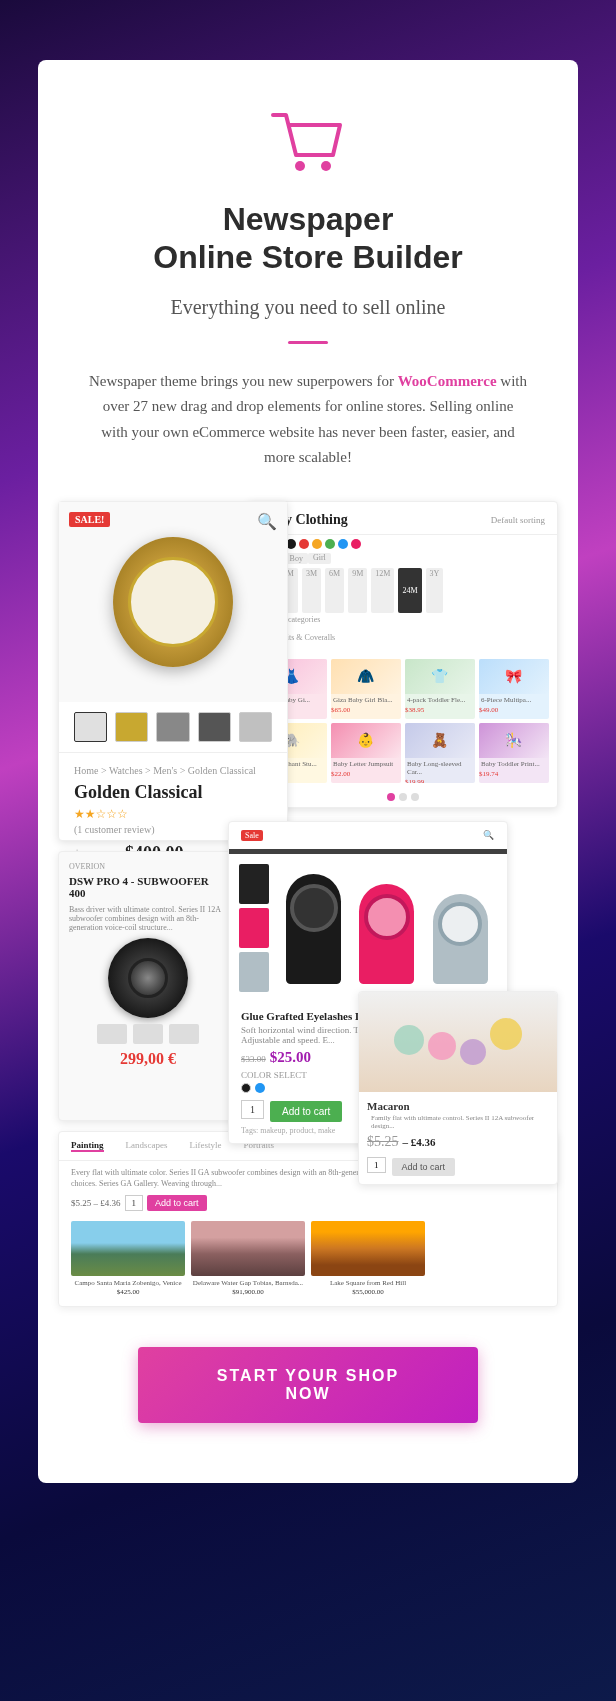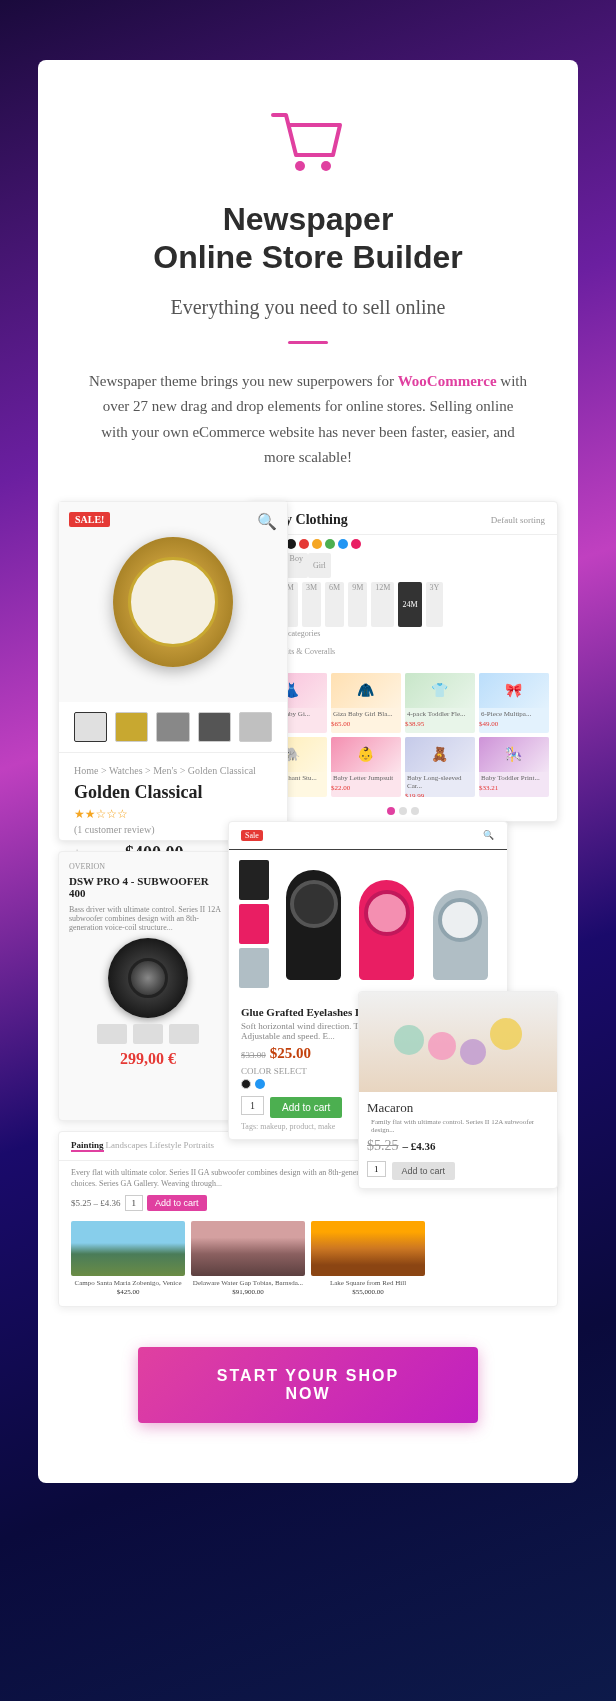--- a/index.html
+++ b/index.html
@@ -307,21 +307,21 @@
       box-shadow: 0 2px 8px rgba(0,0,0,0.12);
       position: relative;
       z-index: 3;
       overflow: hidden;
     }
 
     .fan-header {
       display: flex;
       justify-content: space-between;
       padding: 8px 12px;
-      border-bottom: 1px solid #404040;
+      border-bottom: 5px solid #404040;
       font-size: 9px;
       color: #999;
     }
 
     .fan-image-area {
       display: flex;
       padding: 10px;
     }
 
     .fan-thumbs {
@@ -364,21 +364,21 @@
 
     .fan-price-old {
       font-size: 9px;
       color: #999;
       text-decoration: line-through;
     }
 
     .fan-price-new {
       font-size: 15px;
       font-weight: bold;
-      color: #c2410c;
+      color: #a21caf;
     }
 
     .color-select-label {
       font-size: 9px;
       color: #999;
       margin-top: 4px;
     }
 
     .color-options {
       display: flex;
@@ -451,21 +451,21 @@
       border: 1px solid #eee;
       margin: 10px 20px 0;
       border-radius: 4px;
       box-shadow: 0 2px 8px rgba(0,0,0,0.08);
       overflow: hidden;
     }
 
     .gallery-header {
       padding: 8px 12px;
       display: flex;
-      gap: 2px;
+      gap: 22px;
       font-size: 9px;
       color: #666;
       border-bottom: 1px solid #eee;
     }
 
     .gallery-header span {
       color: #aaa;
     }
 
     .gallery-header span.active {
@@ -757,21 +757,21 @@
           <span class="color-dot" style="background:#1a1a1a;"></span>
           <span class="color-dot" style="background:#e53935;"></span>
           <span class="color-dot" style="background:#f5a623;"></span>
           <span class="color-dot" style="background:#4caf50;"></span>
           <span class="color-dot" style="background:#2196f3;"></span>
           <span class="color-dot" style="background:#e91e63;"></span>
         </div>
         <div style="font-size:8px;color:#999;padding:0 12px 4px;display:flex;">
           <span>Gender</span>
           <span style="background:#eee;padding:1px 5px;border-radius:2px;">Boy</span>
-          <span style="background:#eee;padding:8px 5px;border-radius:2px;text-align:center;">Girl</span>
+          <span style="background:#eee;padding:0 5px;border-radius:2px;text-align:center;">Girl</span>
         </div>
         <div style="font-size:8px;color:#999;padding:0 12px 2px;display:flex;gap:4px;flex-wrap:wrap;">
           <span>Size</span>
           <span style="background:#eee;padding:1px 4px;border-radius:2px;">0M</span>
           <span style="background:#eee;padding:1px 4px;border-radius:2px;">3M</span>
           <span style="background:#eee;padding:1px 4px;border-radius:2px;">6M</span>
           <span style="background:#eee;padding:1px 4px;border-radius:2px;">9M</span>
           <span style="background:#eee;padding:1px 4px;border-radius:2px;">12M</span>
           <span style="background:#333;color:#fff;padding:18px 4px;border-radius:2px;">24M</span>
           <span style="background:#eee;padding:1px 4px;border-radius:2px;">3Y</span>
@@ -817,21 +817,21 @@
             <div class="grid-item-price">$22.00</div>
           </div>
           <div class="grid-item" style="background:#e8eaf6;">
             <div style="height:35px;background:linear-gradient(135deg,#c5cae9,#e8eaf6);display:flex;align-items:center;justify-content:center;font-size:14px;">🧸</div>
             <div class="grid-item-label">Baby Long-sleeved Car...</div>
             <div class="grid-item-price">$19.99</div>
           </div>
           <div class="grid-item" style="background:#f3e5f5;">
             <div style="height:35px;background:linear-gradient(135deg,#ce93d8,#f3e5f5);display:flex;align-items:center;justify-content:center;font-size:14px;">🎠</div>
             <div class="grid-item-label">Baby Toddler Print...</div>
-            <div class="grid-item-price">$33.21</div>
+            <div class="grid-item-price">$19.74</div>
           </div>
         </div>
 
         <div style="display:flex;justify-content:center;gap:4px;padding:6px;">
           <span style="width:8px;height:8px;background:#e040a0;border-radius:50%;display:inline-block;"></span>
           <span style="width:8px;height:8px;background:#ddd;border-radius:50%;display:inline-block;"></span>
           <span style="width:8px;height:8px;background:#ddd;border-radius:50%;display:inline-block;"></span>
         </div>
       </div>
 
@@ -896,21 +896,21 @@
       <div class="food-card">
         <div class="food-img">
           <div class="macaron">
             <div class="mac mac-mint" style="margin-bottom:10px;"></div>
             <div class="mac mac-pink" style="margin-bottom:5px;"></div>
             <div class="mac mac-lavender"></div>
             <div class="mac mac-yellow" style="margin-bottom:15px;"></div>
           </div>
         </div>
         <div style="padding:8px;">
-          <div style="font-size:13px;font-weight:normal;color:#333;">Macaron</div>
+          <div style="font-size:11px;font-weight:bold;color:#333;">Macaron</div>
           <div style="font-size:7px;color:#888;margin:2px 4px;">Family flat with ultimate control. Series II 12A subwoofer design...</div>
           <span class="nl-price-old">$5.25</span>
           <span style="font-size:11px;color:#222;font-weight:bold;"> – £4.36</span>
           <div style="margin-top:4px;display:flex;align-items:center;gap:6px;">
             <div style="border:1px solid #ccc;padding:2px 6px;font-size:9px;">1</div>
             <button class="nl-add-btn">Add to cart</button>
           </div>
         </div>
       </div>
 

